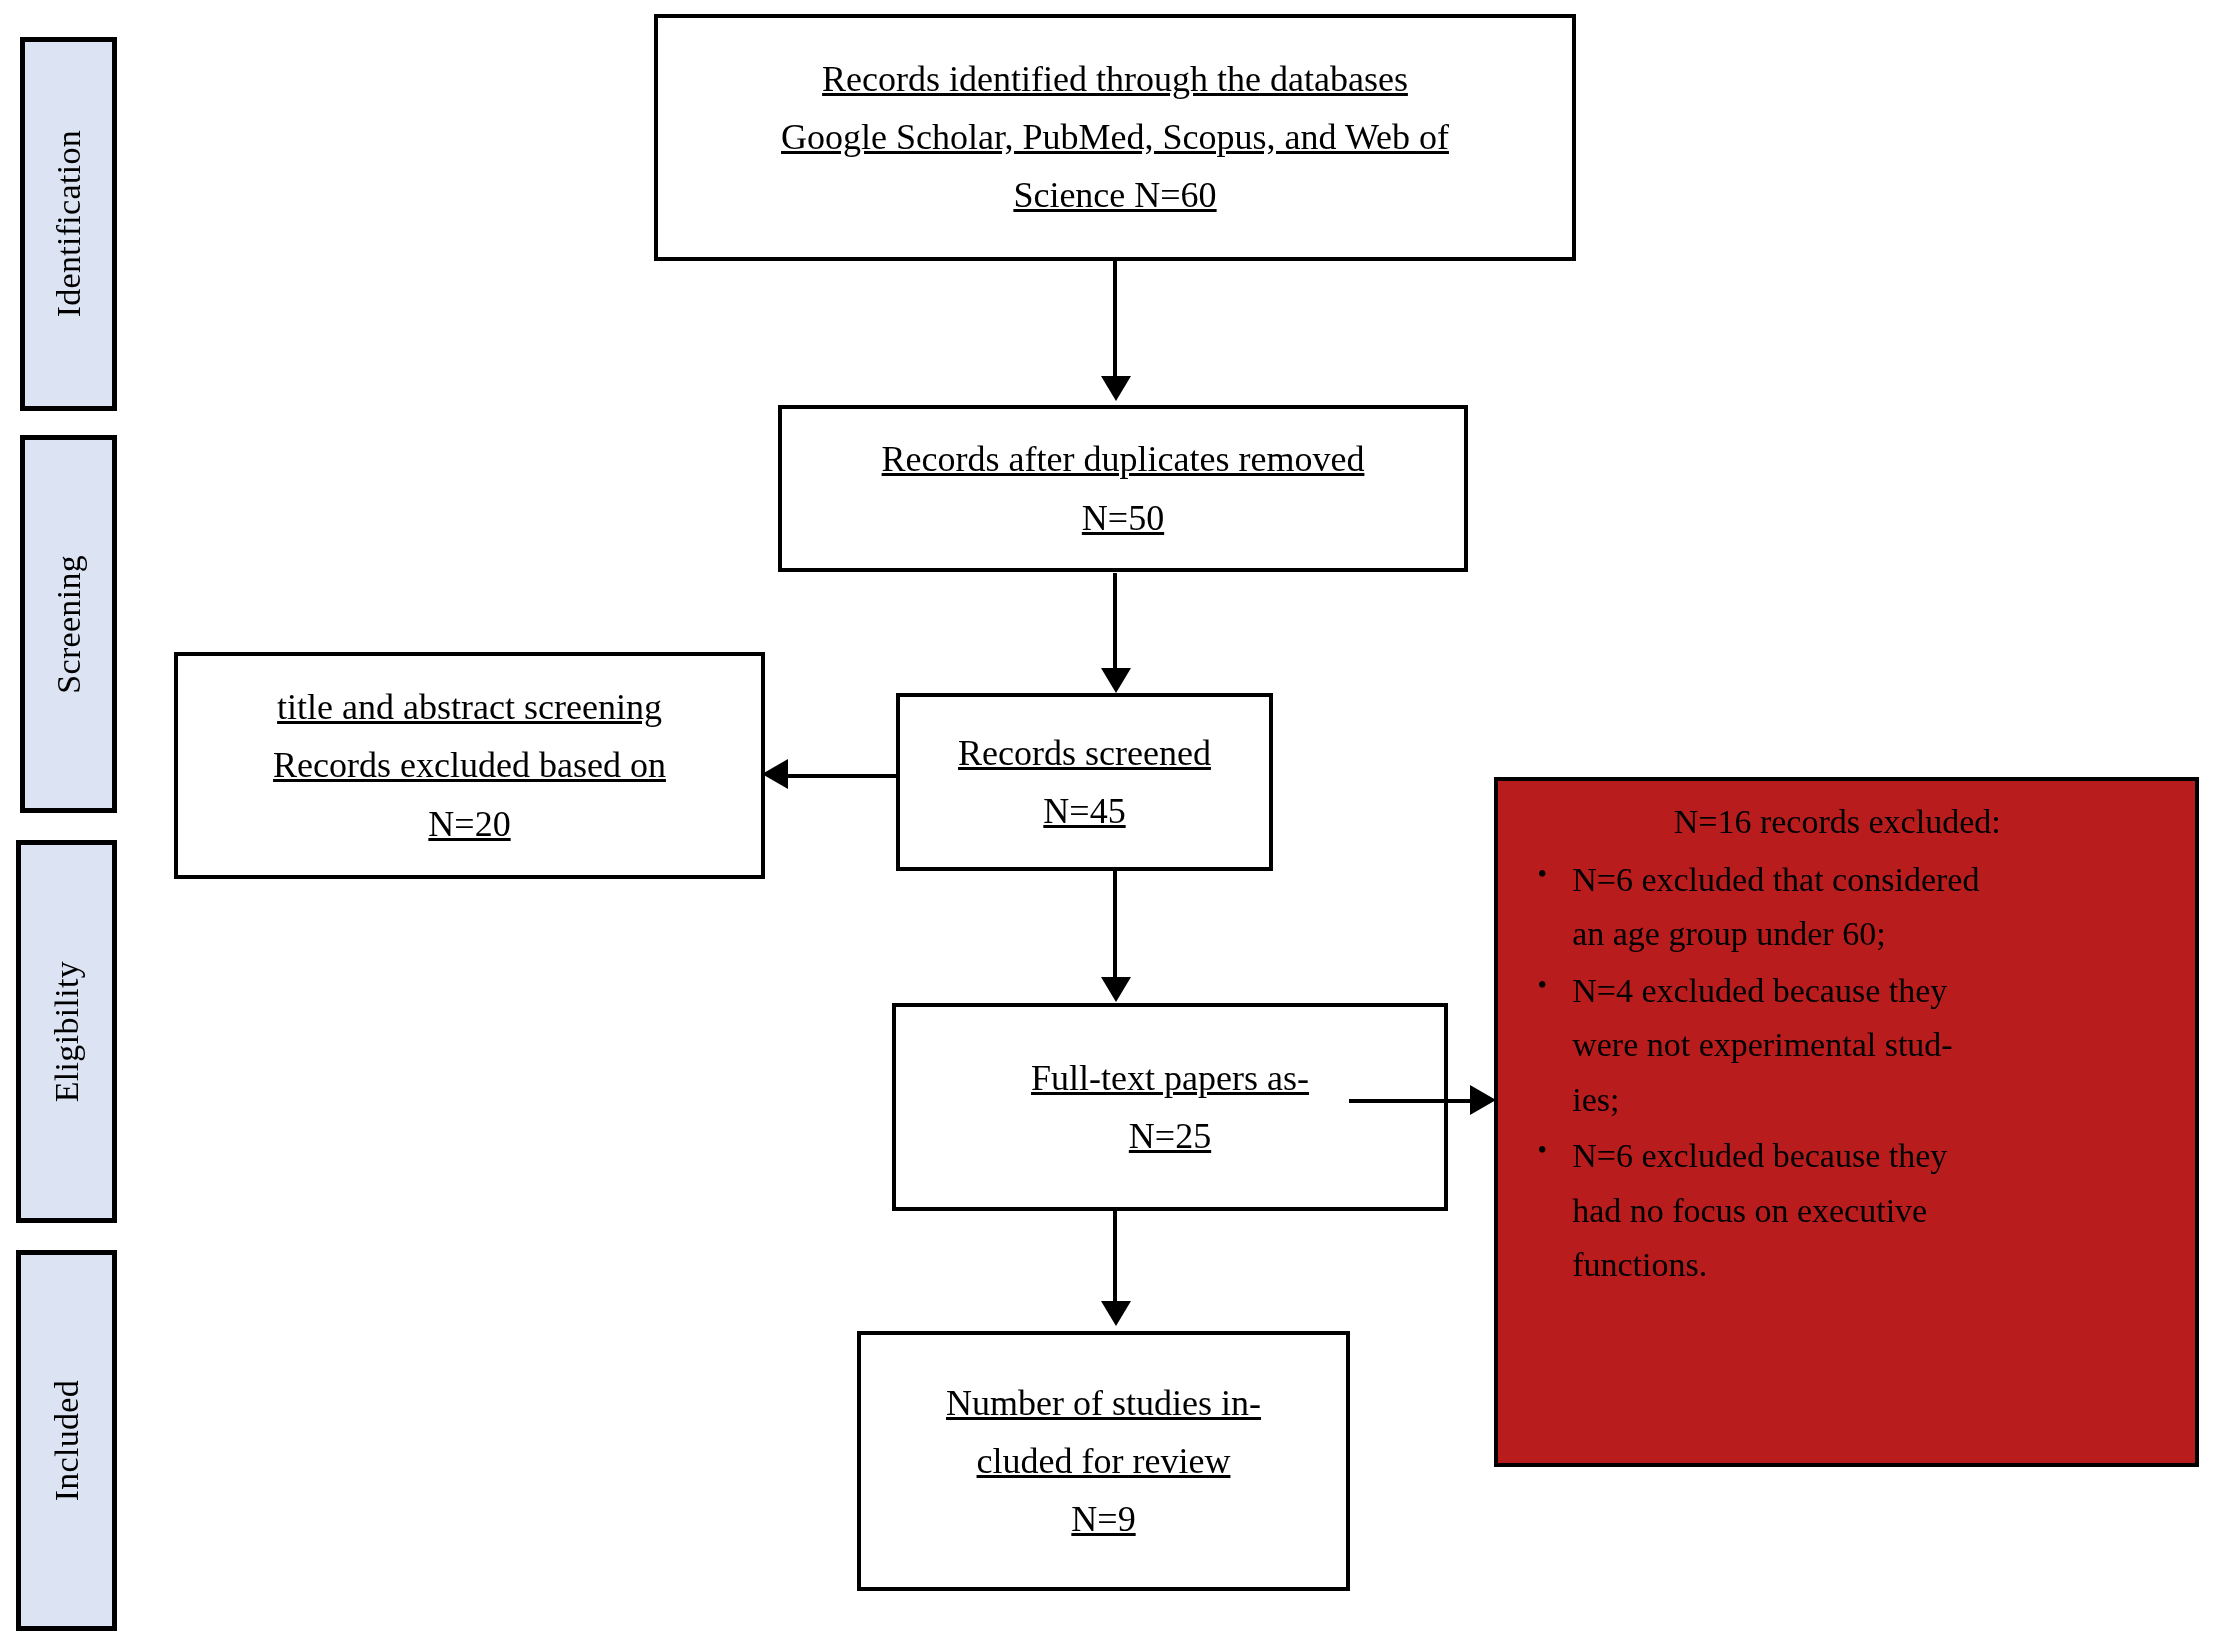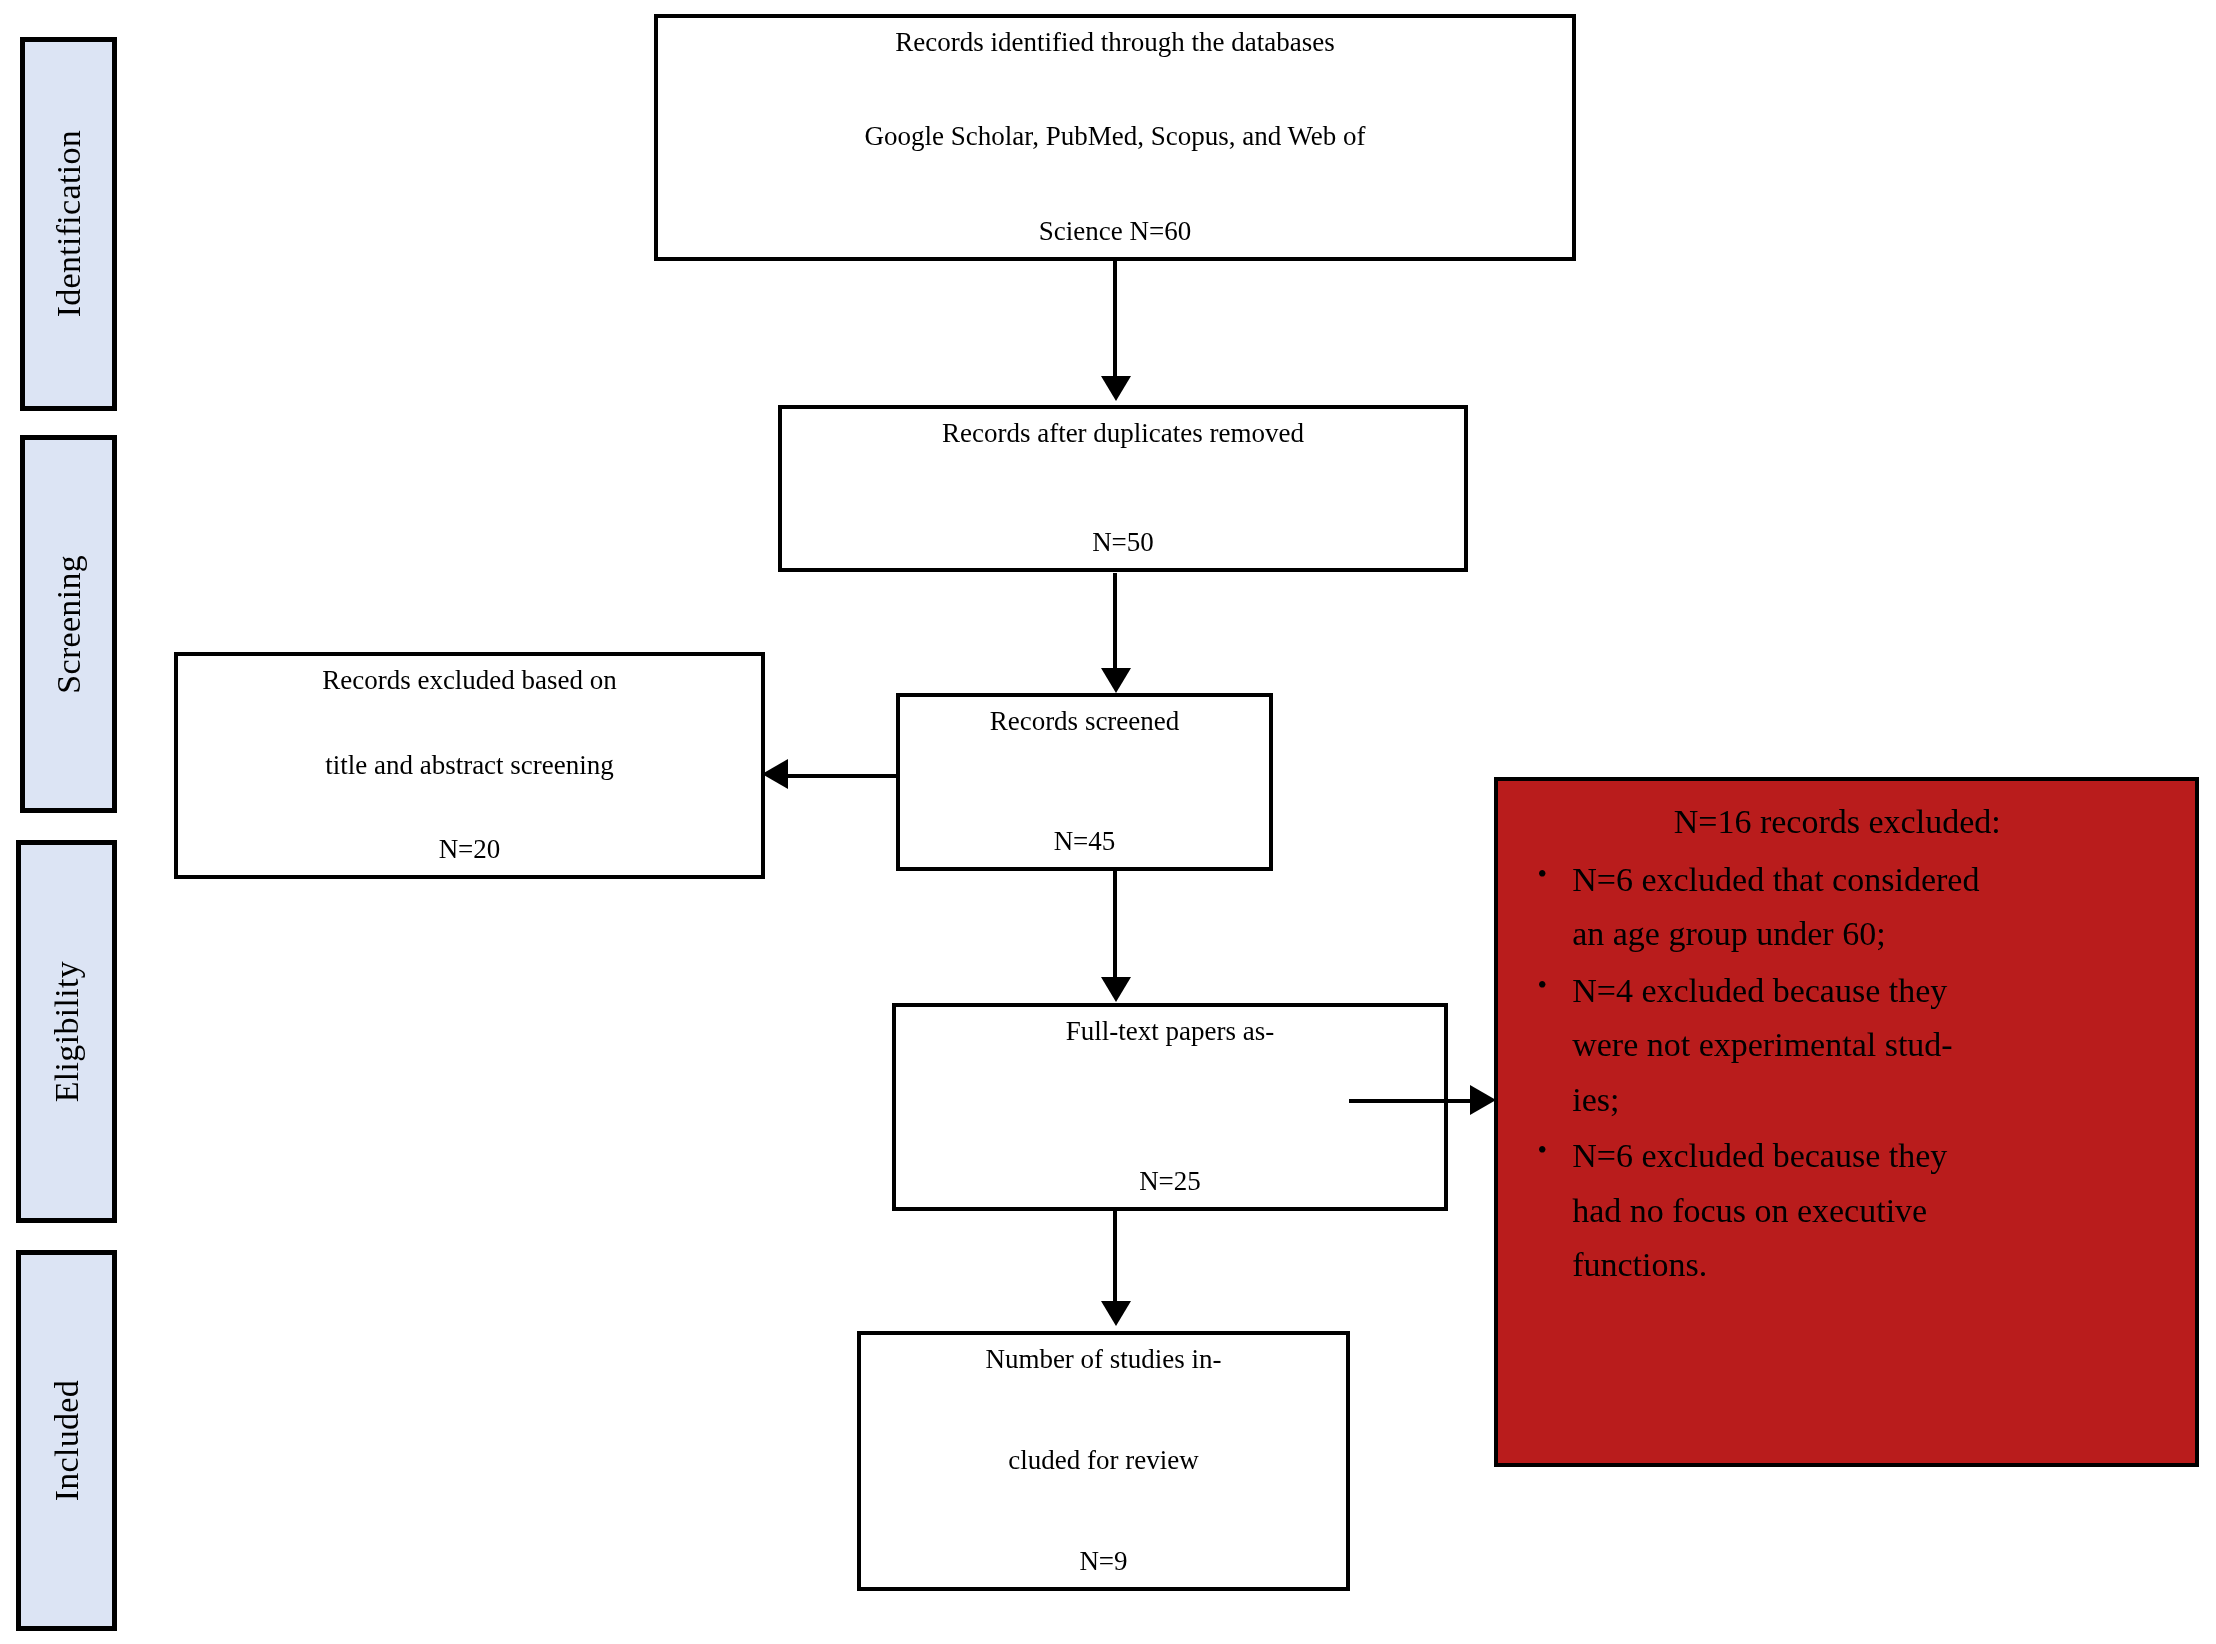--- a/index.html
+++ b/index.html
@@ -41,25 +41,26 @@
 
   
   .flow-box {
     position: absolute;
     background: #ffffff;
     border: 4.4px solid #000000;
     box-sizing: border-box;
     display: flex;
     flex-direction: column;
     align-items: center;
-    justify-content: space-between;
+    justify-content: center;
     text-align: center;
-    font-size: 27px;
+    font-size: 36px;
     line-height: 1.62;
     padding: 3.3px 7.7px;
+    text-decoration: underline;
   }
   .flow-box .ln {
     display: block;
     white-space: nowrap;
   }
 
   
   .list-box {
     position: absolute;
     background: #b91c1c;
@@ -168,22 +169,22 @@
 
   <div class="flow-box" style="left:896px; top:693px; width:377px; height:178px;">
     <span class="ln">Records screened</span>
     <span class="ln">N=45</span>
   </div>
 
   <div class="h-line" style="left:785px; top:774px; width:112px;"></div>
   <div class="arrow-left" style="left:762px; top:759px;"></div>
 
   <div class="flow-box" style="left:174px; top:652px; width:591px; height:227px;">
+    <span class="ln">title and abstract screening</span>
     <span class="ln">Records excluded based on</span>
-    <span class="ln">title and abstract screening</span>
     <span class="ln">N=20</span>
   </div>
 
   <div class="v-line" style="left:1113px; top:871px; height:106px;"></div>
   <div class="arrow-down" style="left:1101px; top:977px;"></div>
 
   <div class="flow-box" style="left:892px; top:1003px; width:556px; height:208px;">
     <span class="ln">Full-text papers as-</span>
     <span class="ln">N=25</span>
   </div>

